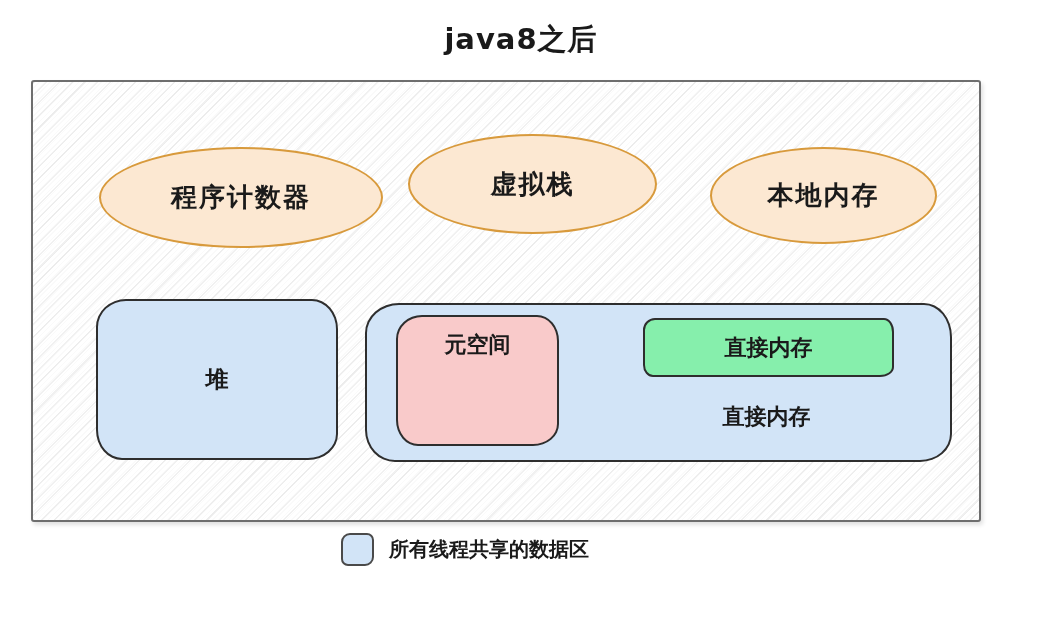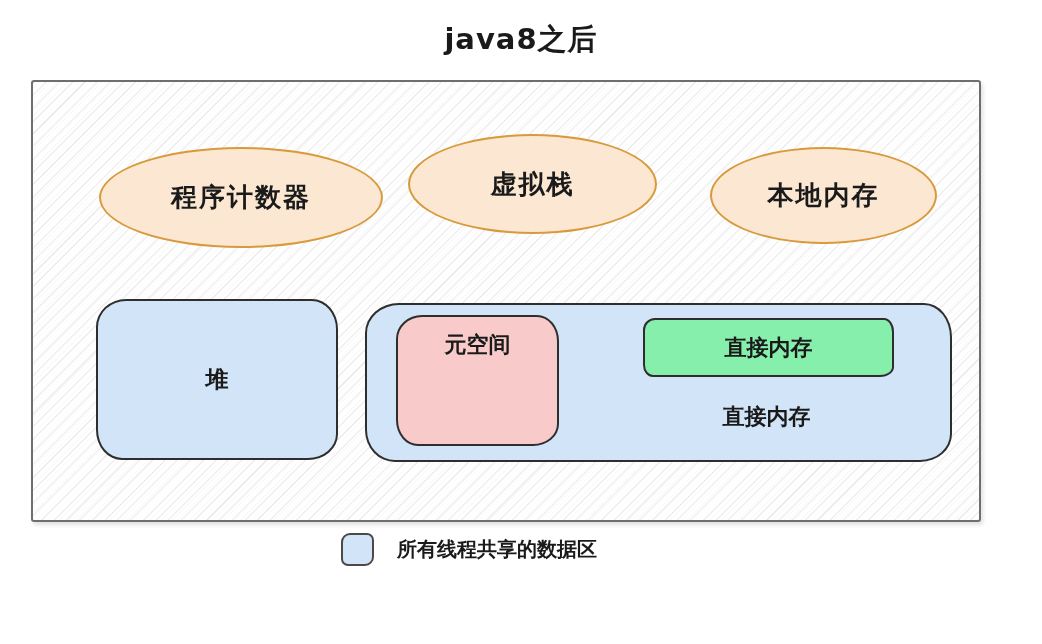--- a/index.html
+++ b/index.html
@@ -140,21 +140,20 @@
   .legend {
     position: absolute;
     left: 341px;
     top: 533px;
   }
   .legend-row {
     display: flex;
     align-items: center;
     height: 32px;
     margin-bottom: 12px;
-    gap: 8px;
   }
   .legend-swatch {
     width: 29px;
     height: 29px;
     border: 2.5px solid #4a4a4a;
     border-radius: 9px 7px 9px 7px;
     flex: 0 0 auto;
   }
   .legend-swatch.shared   { background: #d2e4f7; }
   .legend-swatch.isolated { background: #fcd4a2; }

